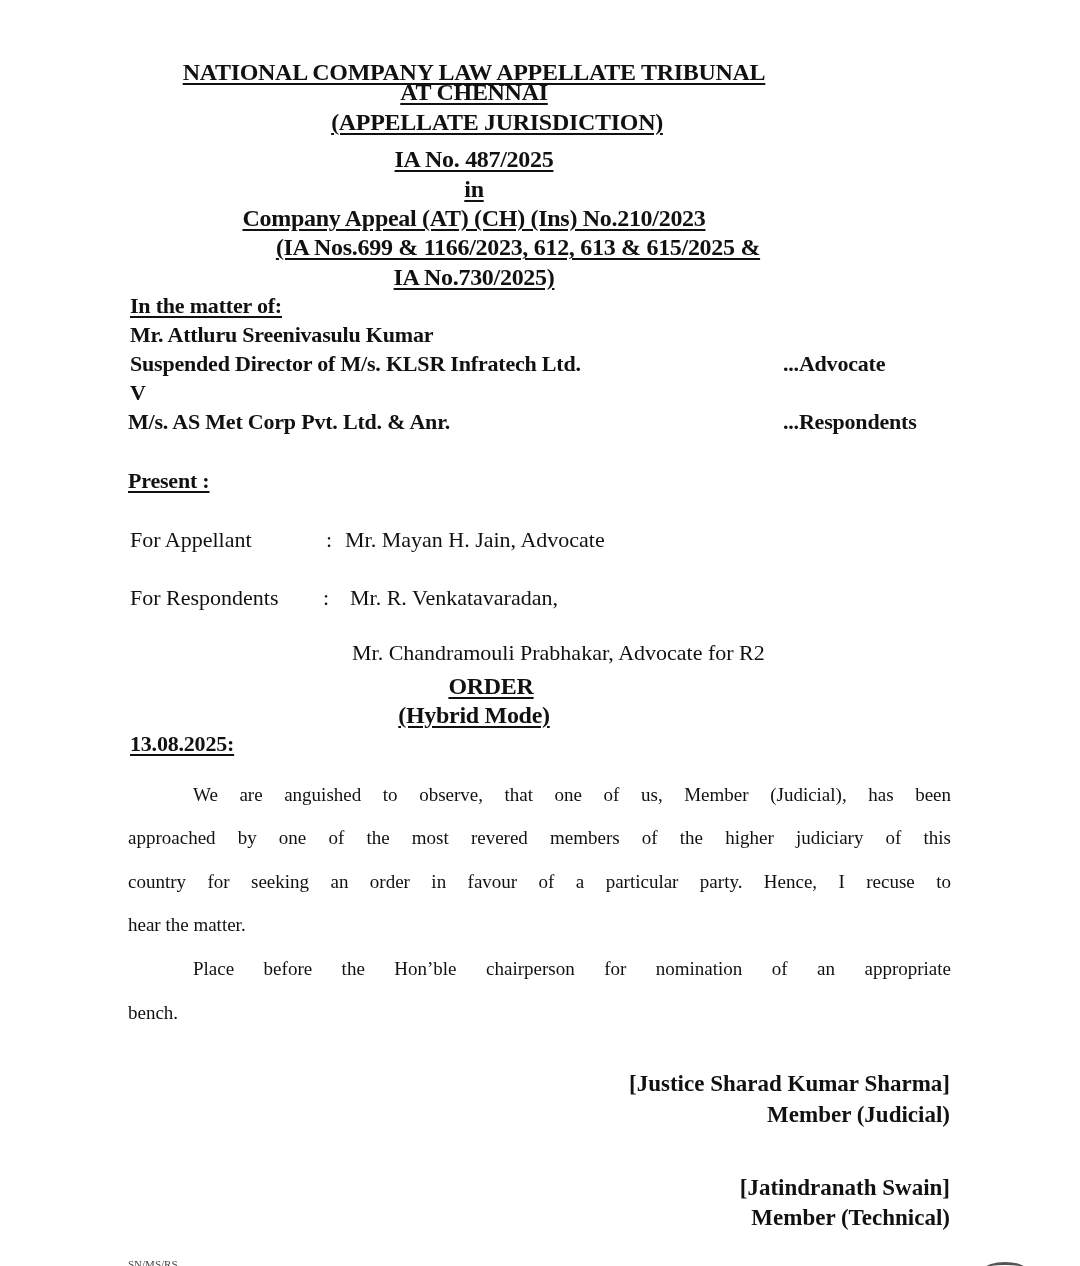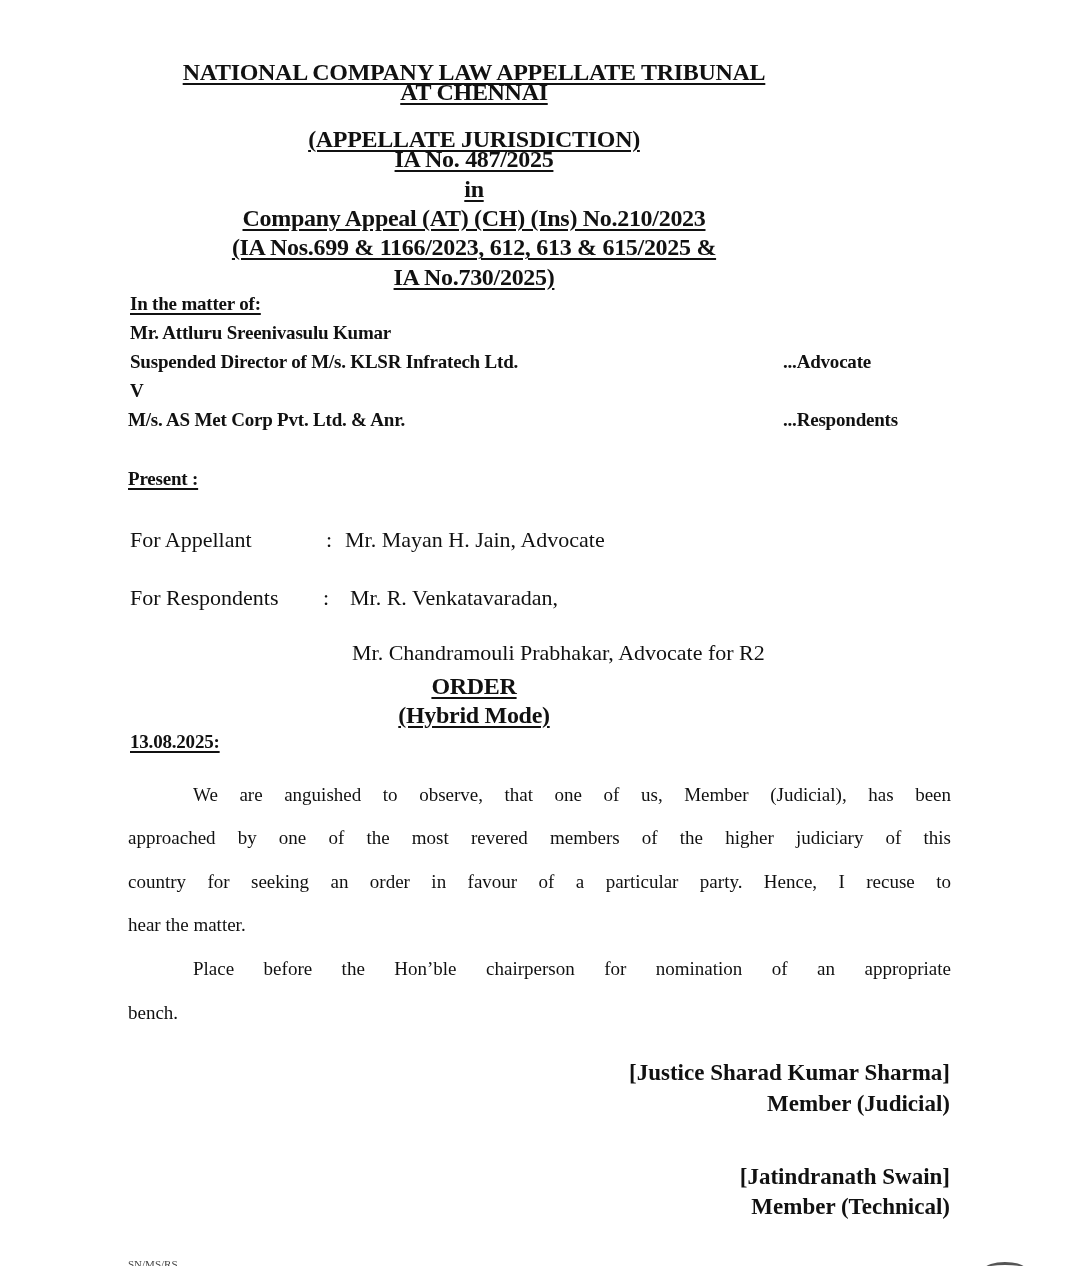--- a/index.html
+++ b/index.html
@@ -4,41 +4,41 @@
 <style>
   html, body { margin: 0; padding: 0; background: #ffffff; }
   body {
     width: 1080px; height: 1266px; overflow: hidden; position: relative;
     font-family: "Liberation Serif", "DejaVu Serif", serif; color: #111;
   }
   .abs { position: absolute; white-space: nowrap; }
   .u { text-decoration: underline; text-decoration-thickness: 2px; text-underline-offset: 3px; }
   .center { left: 0; width: 948px; text-align: center; }
   .hdr { font-size: 24px; font-weight: bold; line-height: 29px; letter-spacing: -0.3px; }
-  .matter { font-size: 19px; font-weight: bold; letter-spacing: -0.2px; }
+  .matter { font-size: 22px; font-weight: bold; letter-spacing: -0.2px; }
   .present-row { font-size: 22px; }
   .body-line { font-size: 19px; left: 128px; width: 823px; text-align: justify; text-align-last: justify; }
   .body-line.last { text-align-last: left; }
-  .sig { font-size: 23px; font-weight: bold; right: 130px; text-align: right; }
+  .sig { font-size: 23px; font-weight: bold; right: 130px; text-align: right; margin-top: 11px; }
   .footer-code { font-size: 11px; color: #444; left: 128px; top: 1258px; }
   .corner-mark {
     position: absolute; left: 985px; top: 1262px; width: 40px; height: 10px;
     border-top: 3px solid #555; border-radius: 50% 50% 0 0;
   }
 </style>
 </head>
 <body>
 
 <div class="abs center hdr u" style="top:58px;">NATIONAL COMPANY LAW APPELLATE TRIBUNAL</div>
 <div class="abs center hdr u" style="top:78px;">AT CHENNAI</div>
-<div class="abs center hdr u" style="top:125px;">(APPELLATE JURISDICTION)</div>
+<div class="abs center hdr u" style="top:108px;margin-left:23px;">(APPELLATE JURISDICTION)</div>
 <div class="abs center hdr u" style="top:145px;">IA No. 487/2025</div>
 <div class="abs center hdr u" style="top:175px;">in</div>
 <div class="abs center hdr u" style="top:204px;">Company Appeal (AT) (CH) (Ins) No.210/2023</div>
-<div class="abs center hdr u" style="top:233px;">(IA Nos.699 &amp; 1166/2023, 612, 613 &amp; 615/2025 &amp;</div>
+<div class="abs center hdr u" style="top:233px;padding-left:44px;">(IA Nos.699 &amp; 1166/2023, 612, 613 &amp; 615/2025 &amp;</div>
 <div class="abs center hdr u" style="top:263px;">IA No.730/2025)</div>
 
 <div class="abs matter u" style="left:130px; top:293px;">In the matter of:</div>
 <div class="abs matter" style="left:130px; top:322px;">Mr. Attluru Sreenivasulu Kumar</div>
 <div class="abs matter" style="left:130px; top:351px;">Suspended Director of M/s. KLSR Infratech Ltd.</div>
 <div class="abs matter" style="left:783px; top:351px;">...Advocate</div>
 <div class="abs matter" style="left:130px; top:380px;">V</div>
 <div class="abs matter" style="left:128px; top:409px;">M/s. AS Met Corp Pvt. Ltd. &amp; Anr.</div>
 <div class="abs matter" style="left:783px; top:409px;">...Respondents</div>
 
@@ -46,21 +46,21 @@
 
 <div class="abs present-row" style="left:130px; top:527px;">For Appellant</div>
 <div class="abs present-row" style="left:326px; top:527px;">:</div>
 <div class="abs present-row" style="left:345px; top:527px;">Mr. Mayan H. Jain, Advocate</div>
 
 <div class="abs present-row" style="left:130px; top:585px;">For Respondents</div>
 <div class="abs present-row" style="left:323px; top:585px;">:</div>
 <div class="abs present-row" style="left:350px; top:585px;">Mr. R. Venkatavaradan,</div>
 <div class="abs present-row" style="left:352px; top:640px;">Mr. Chandramouli Prabhakar, Advocate for R2</div>
 
-<div class="abs center hdr u" style="top:672px;">ORDER</div>
+<div class="abs center hdr u" style="top:672px;padding-left:17px;">ORDER</div>
 <div class="abs center hdr u" style="top:701px;">(Hybrid Mode)</div>
 <div class="abs matter u" style="left:130px; top:731px;text-align:center;">13.08.2025:</div>
 
 <div class="abs body-line" style="top:784px; left:193px; width:758px;">We are anguished to observe, that one of us, Member (Judicial), has been</div>
 <div class="abs body-line" style="top:827px;">approached by one of the most revered members of the higher judiciary of this</div>
 <div class="abs body-line" style="top:871px;">country for seeking an order in favour of a particular party. Hence, I recuse to</div>
 <div class="abs body-line last" style="top:914px;">hear the matter.</div>
 
 <div class="abs body-line" style="top:958px; left:193px; width:758px;">Place before the Hon’ble chairperson for nomination of an appropriate</div>
 <div class="abs body-line last" style="top:1002px;">bench.</div>

